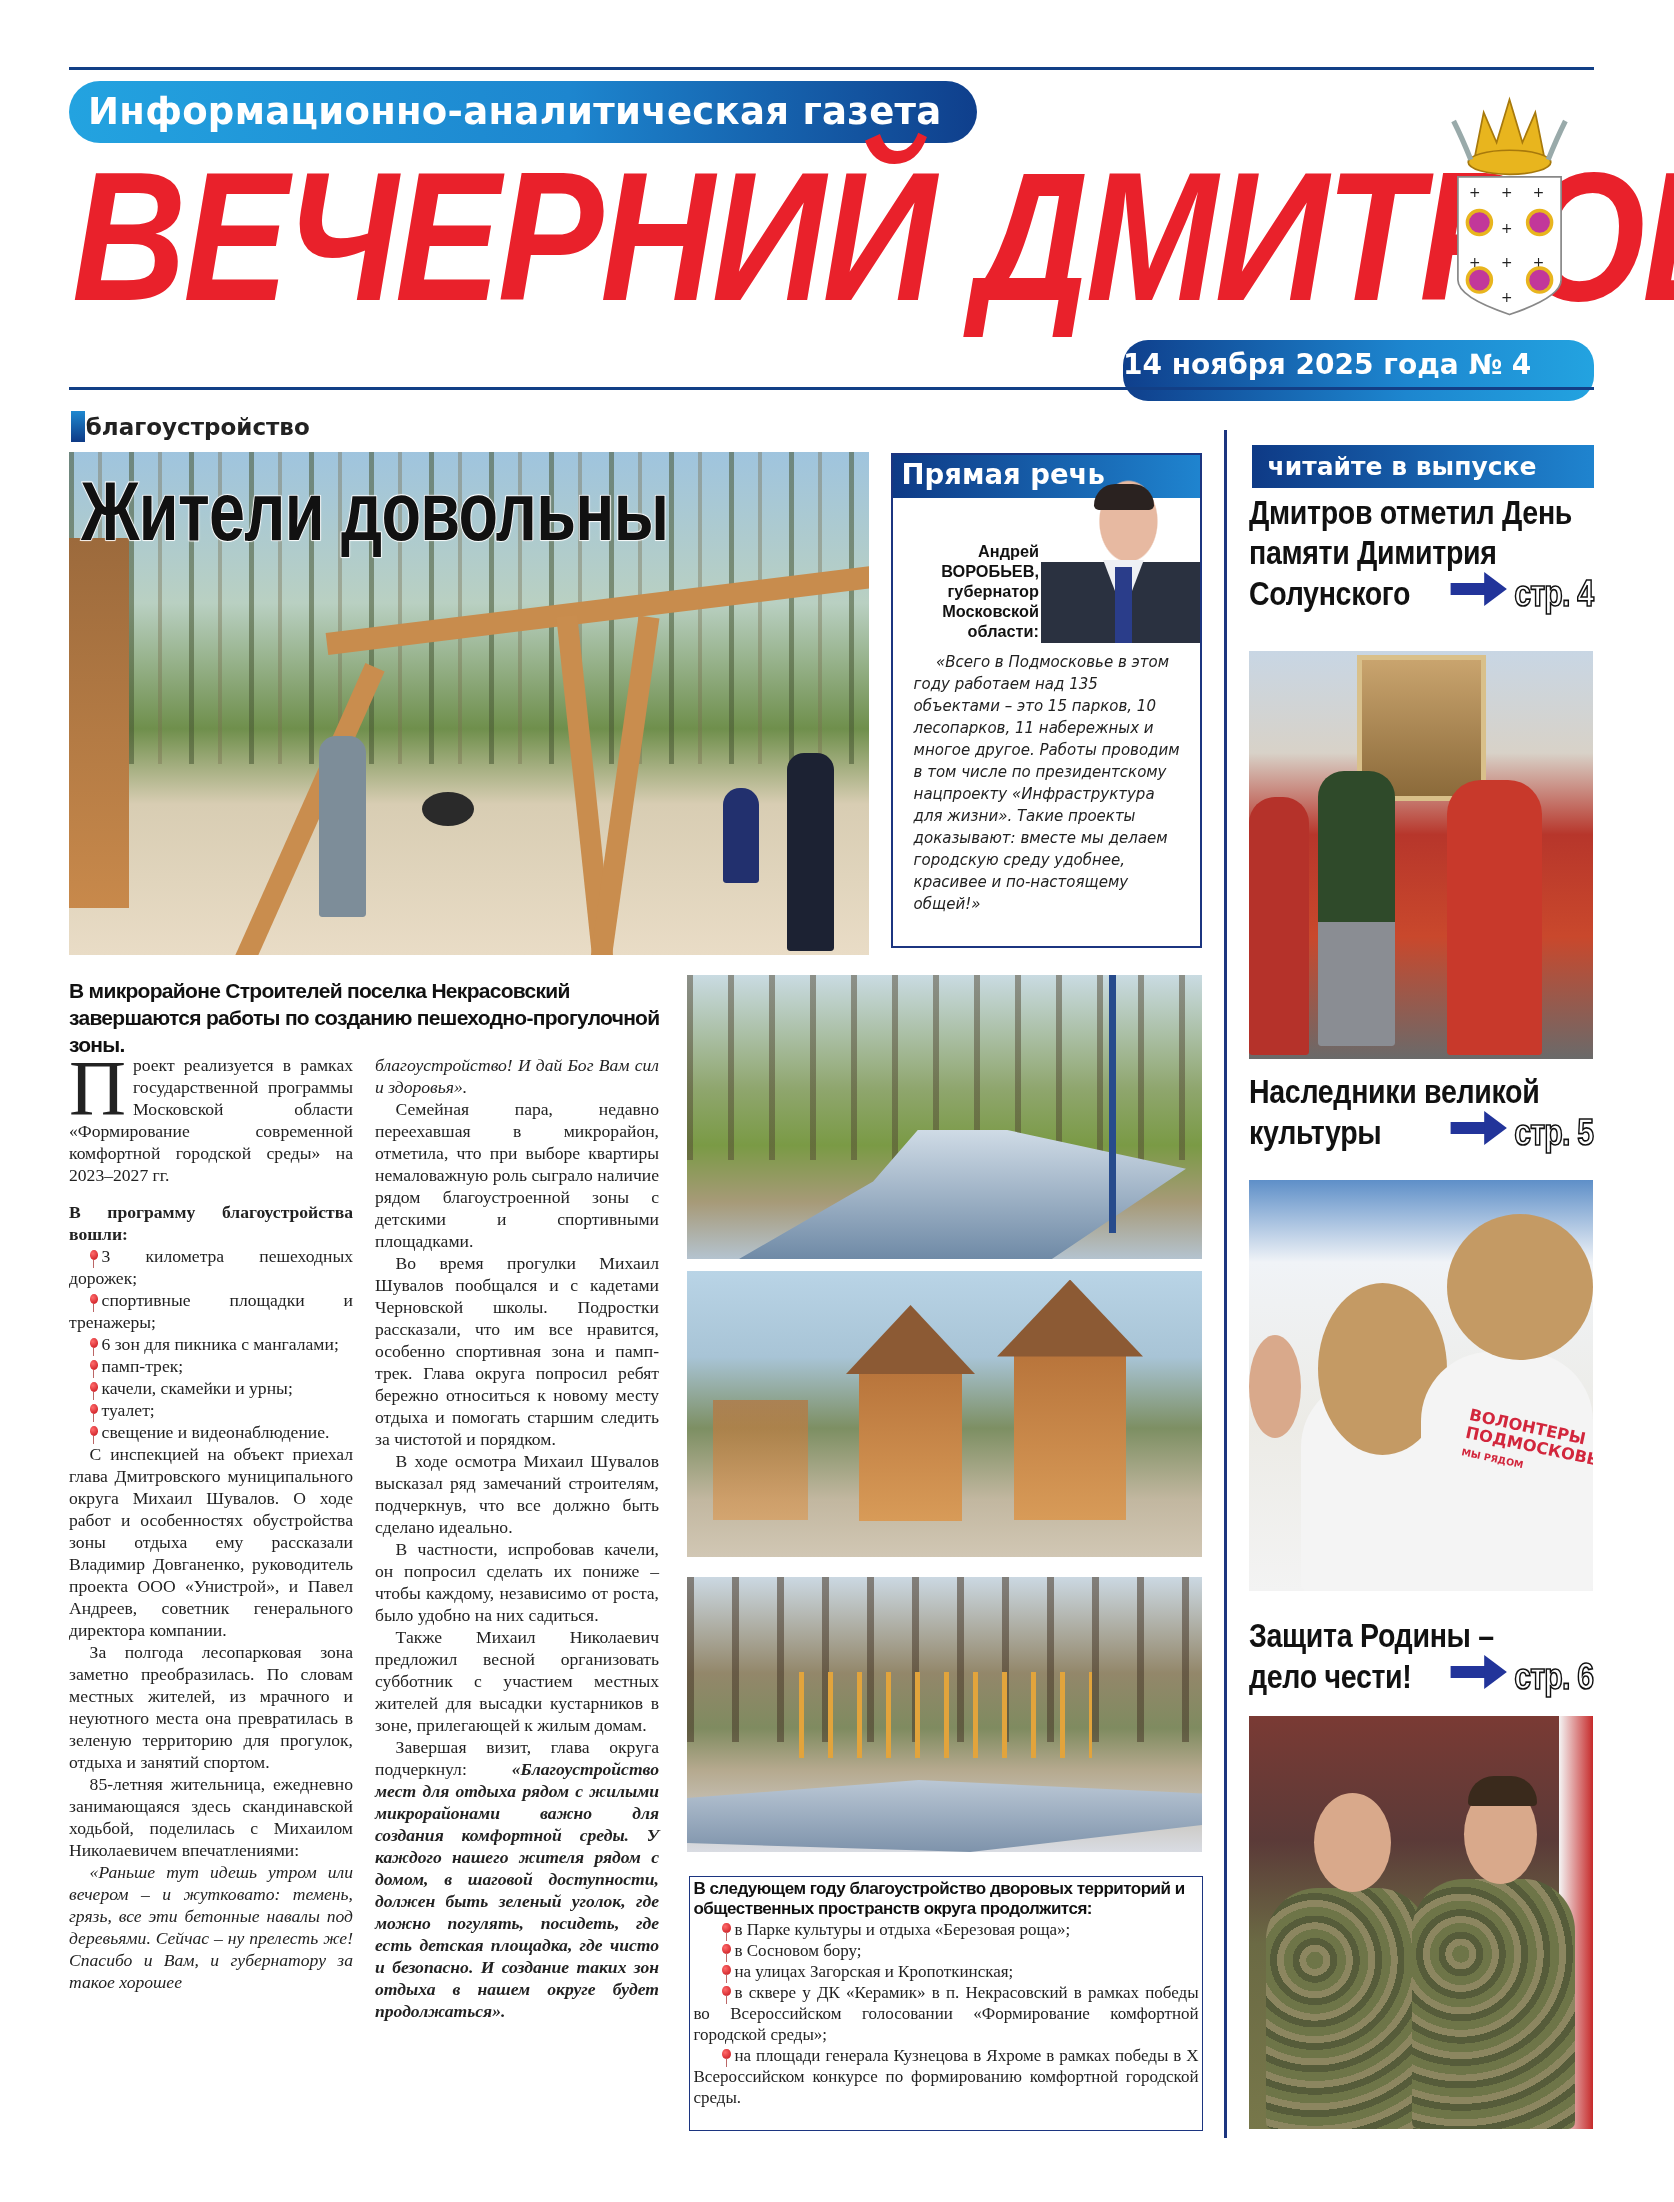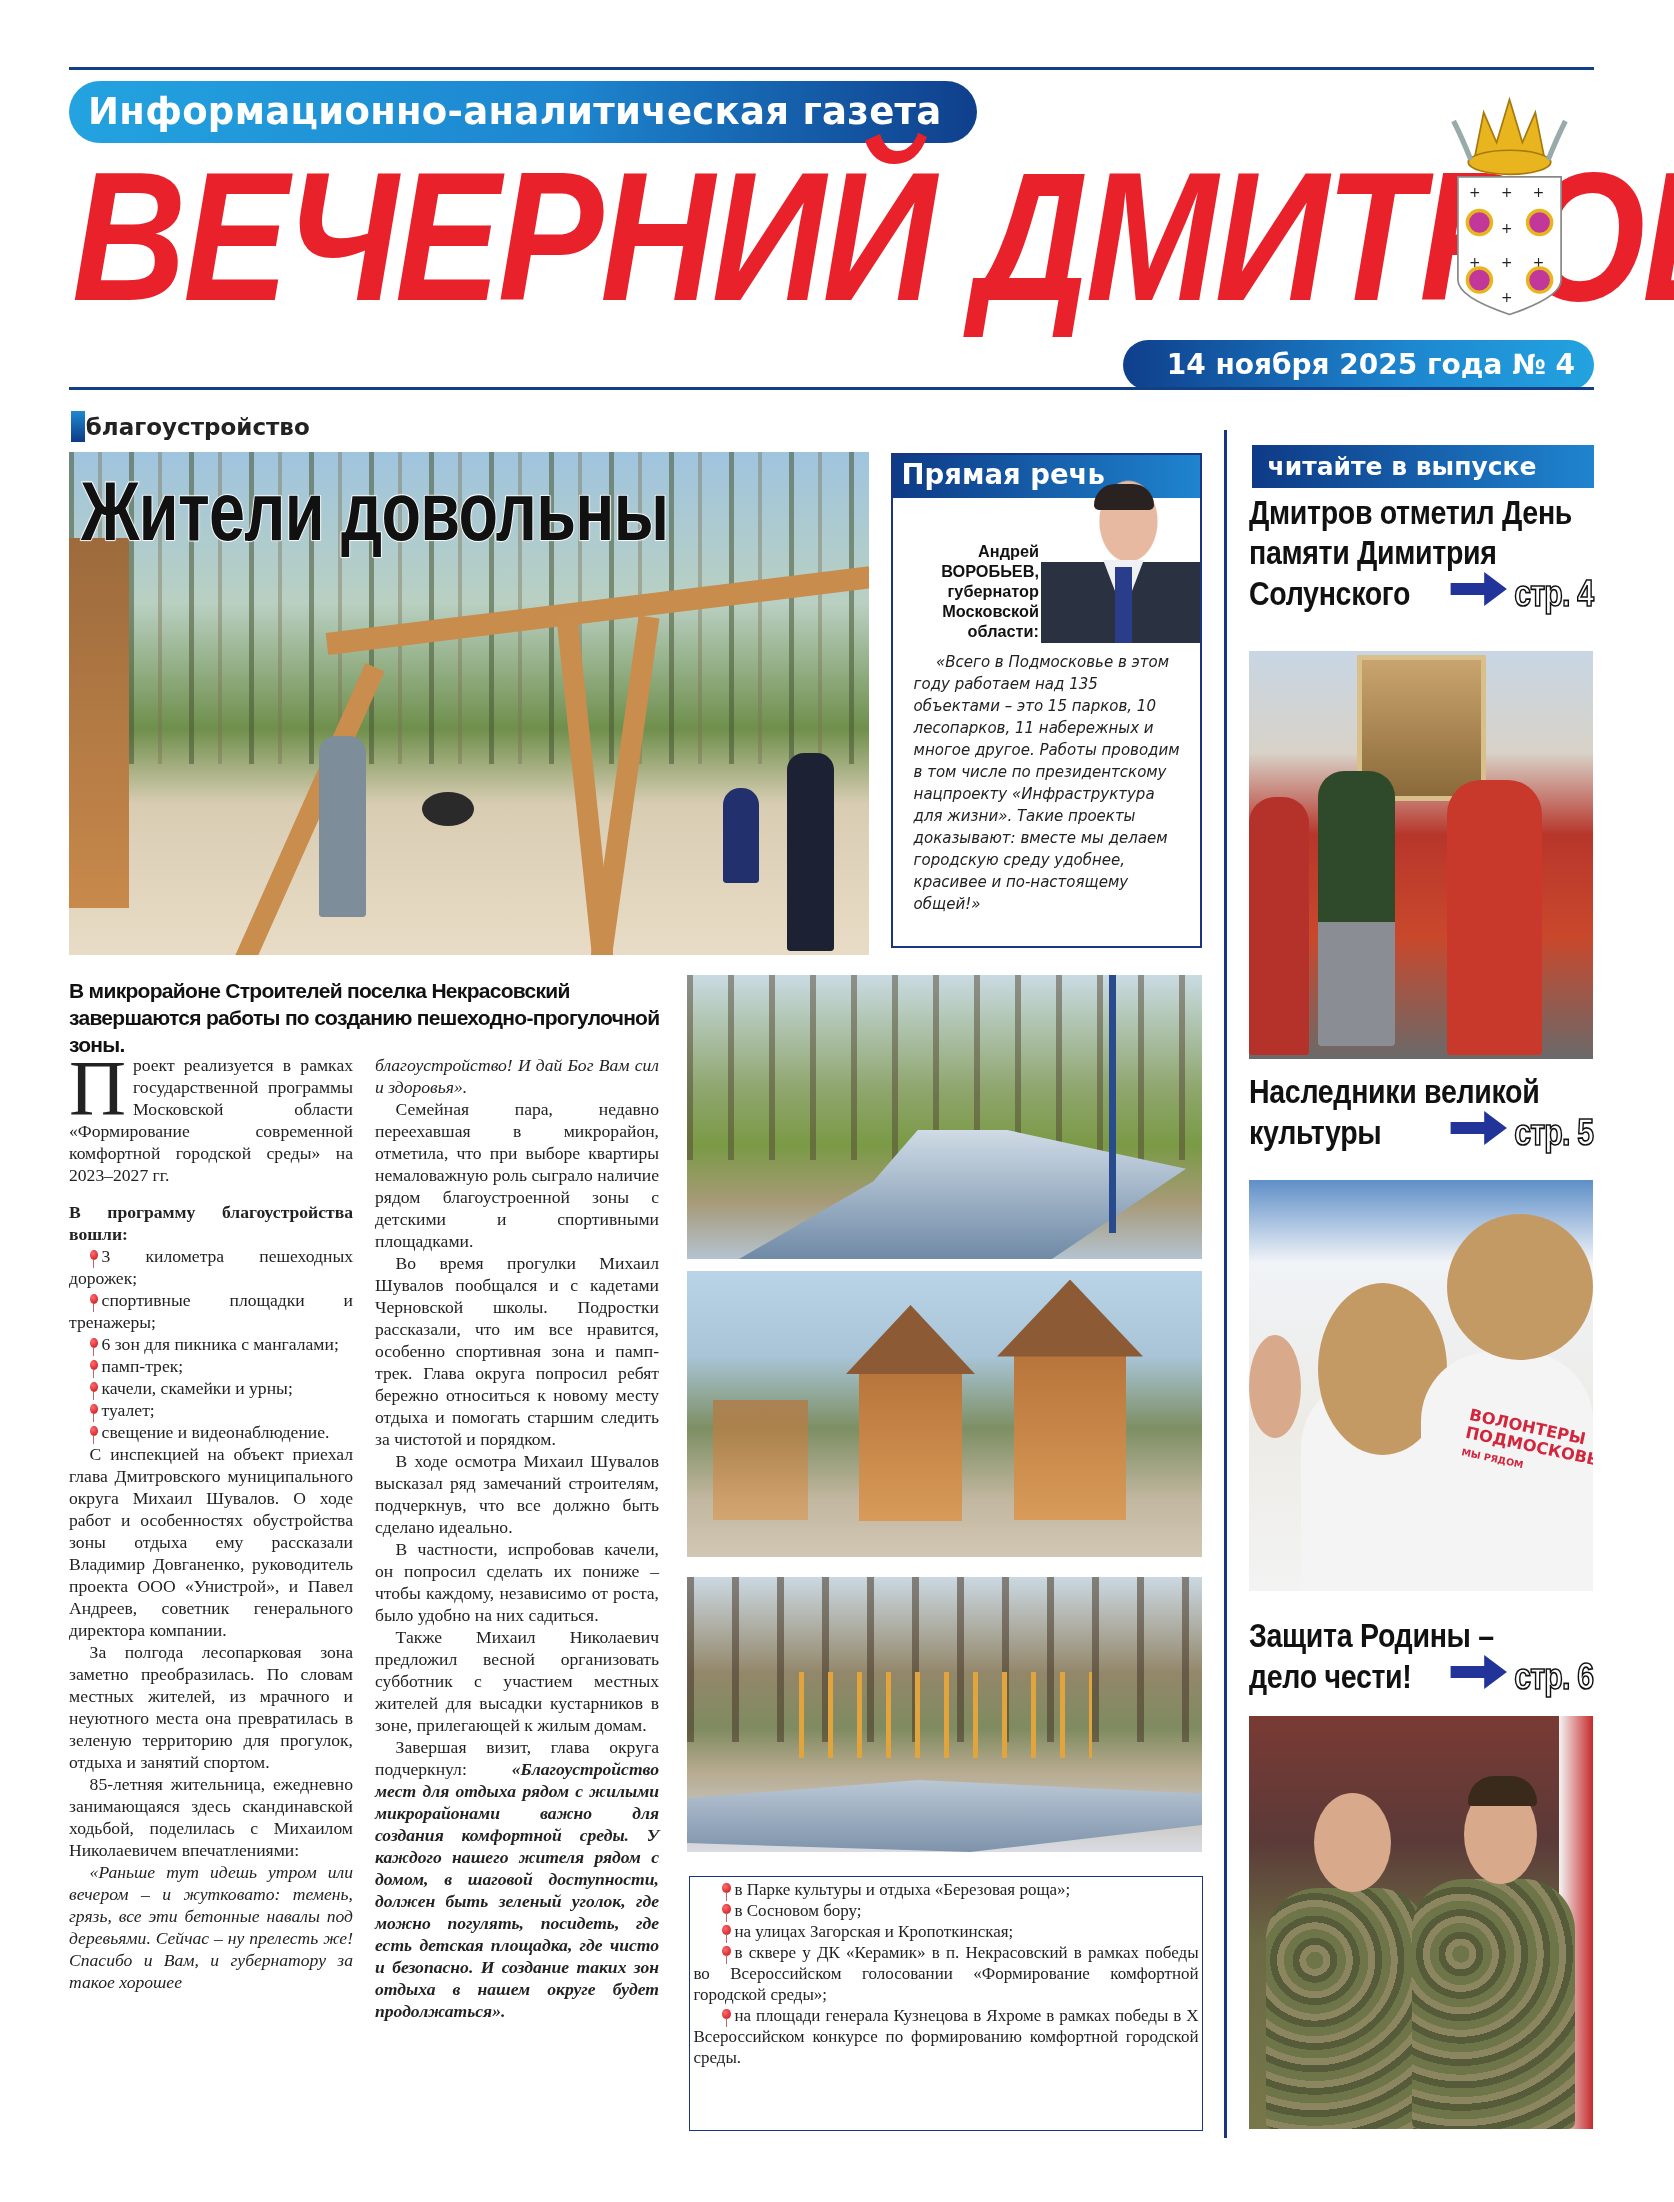--- a/index.html
+++ b/index.html
@@ -6,23 +6,23 @@
   body{width:1674px;height:2203px;position:relative;overflow:hidden;font-family:"DejaVu Serif",serif;color:#1a1a1a;}
   .abs{position:absolute;}
   
   .top-rule{left:69px;top:67px;width:1525px;height:3.4px;background:#123f86;}
   .tagline{left:69px;top:72px;width:908px;height:62px;border-radius:31px;
     background:linear-gradient(90deg,#23a3e0 0%,#1d86cf 55%,#0f3f8c 100%);
     color:#fff;font-family:"DejaVu Sans",sans-serif;font-weight:bold;font-size:37px;line-height:62px;padding-left:19px;box-sizing:border-box;letter-spacing:0.3px;margin-top:9px;}
   .title{left:72px;top:129px;width:1351px;height:215px;color:#e9212b;font-family:"Liberation Sans",sans-serif;font-weight:bold;font-style:italic;
     font-size:184px;line-height:215px;letter-spacing:-3.4px;transform:scaleX(0.86);transform-origin:left center;white-space:nowrap;}
   .crest{left:1445px;top:95px;width:129px;height:224px;}
-  .issue{left:1123px;top:340px;width:471px;height:50px;border-radius:25px;
+  .issue{left:1123px;top:340px;width:471px;height:61px;border-radius:25px;
     background:linear-gradient(90deg,#0f3f8c 0%,#1d86cf 60%,#23a3e0 100%);color:#fff;
-    font-family:"DejaVu Sans",sans-serif;font-weight:bold;font-size:28px;line-height:50px;text-align:right;padding-right:19px;box-sizing:border-box;}
+    font-family:"DejaVu Sans",sans-serif;font-weight:bold;font-size:28px;line-height:50px;text-align:left;padding-right:19px;box-sizing:border-box;}
   .bottom-rule{left:69px;top:387px;width:1525px;height:2.6px;background:#123f86;}
 
   
   .rubric{left:71px;top:411px;height:31px;display:flex;align-items:center;gap:1px;font-family:"DejaVu Sans",sans-serif;font-weight:bold;font-size:23px;color:#222;}
   .rubric .sq{width:13.8px;height:31px;background:linear-gradient(180deg,#1e88d0,#0e3a86);}
 
   
   .main-photo{left:69px;top:452px;width:800px;height:503px;overflow:hidden;
     background:linear-gradient(180deg,#9fc4de 0%,#b9d0c2 30%,#6f8f4c 55%,#d8cdb3 70%,#e9dcc6 100%);}
   .main-photo .trees{position:absolute;inset:0;background:repeating-linear-gradient(90deg,rgba(70,85,50,.55) 0 5.2px,transparent 5.2px 29px,rgba(120,110,80,.4) 29px 33px,transparent 33px 60px);height:62%;}
@@ -227,20 +227,21 @@
   <div class="roof" style="left:310px;top:8.6px;width:146px;height:77px;"></div>
   <div class="tower" style="left:26px;top:129px;width:95px;height:120px;opacity:.7;"></div>
 </div>
 <div class="abs ph ph3">
   <div class="trunks"></div>
     <div class="bars"></div>
     <div class="path"></div>
 </div>
 
 <div class="abs info">
+  <h4>В следующем году благоустройство дворовых территорий и общественных пространств округа продолжится:</h4>
   <ul>
     <li><span class="pin"></span><span>в Парке культуры и отдыха «Березовая роща»;</span></li>
     <li><span class="pin"></span><span>в Сосновом бору;</span></li>
     <li><span class="pin"></span><span>на улицах Загорская и Кропоткинская;</span></li>
     <li><span class="pin"></span><span>в сквере у ДК «Керамик» в п. Некрасовский в рамках победы во Всероссийском голосовании «Формирование комфортной городской среды»;</span></li>
     <li><span class="pin"></span><span>на площади генерала Кузнецова в Яхроме в рамках победы в Х Всероссийском конкурсе по формированию комфортной городской среды.</span></li>
   </ul>
 </div>
 
 <div class="abs read-banner">читайте в выпуске</div>

